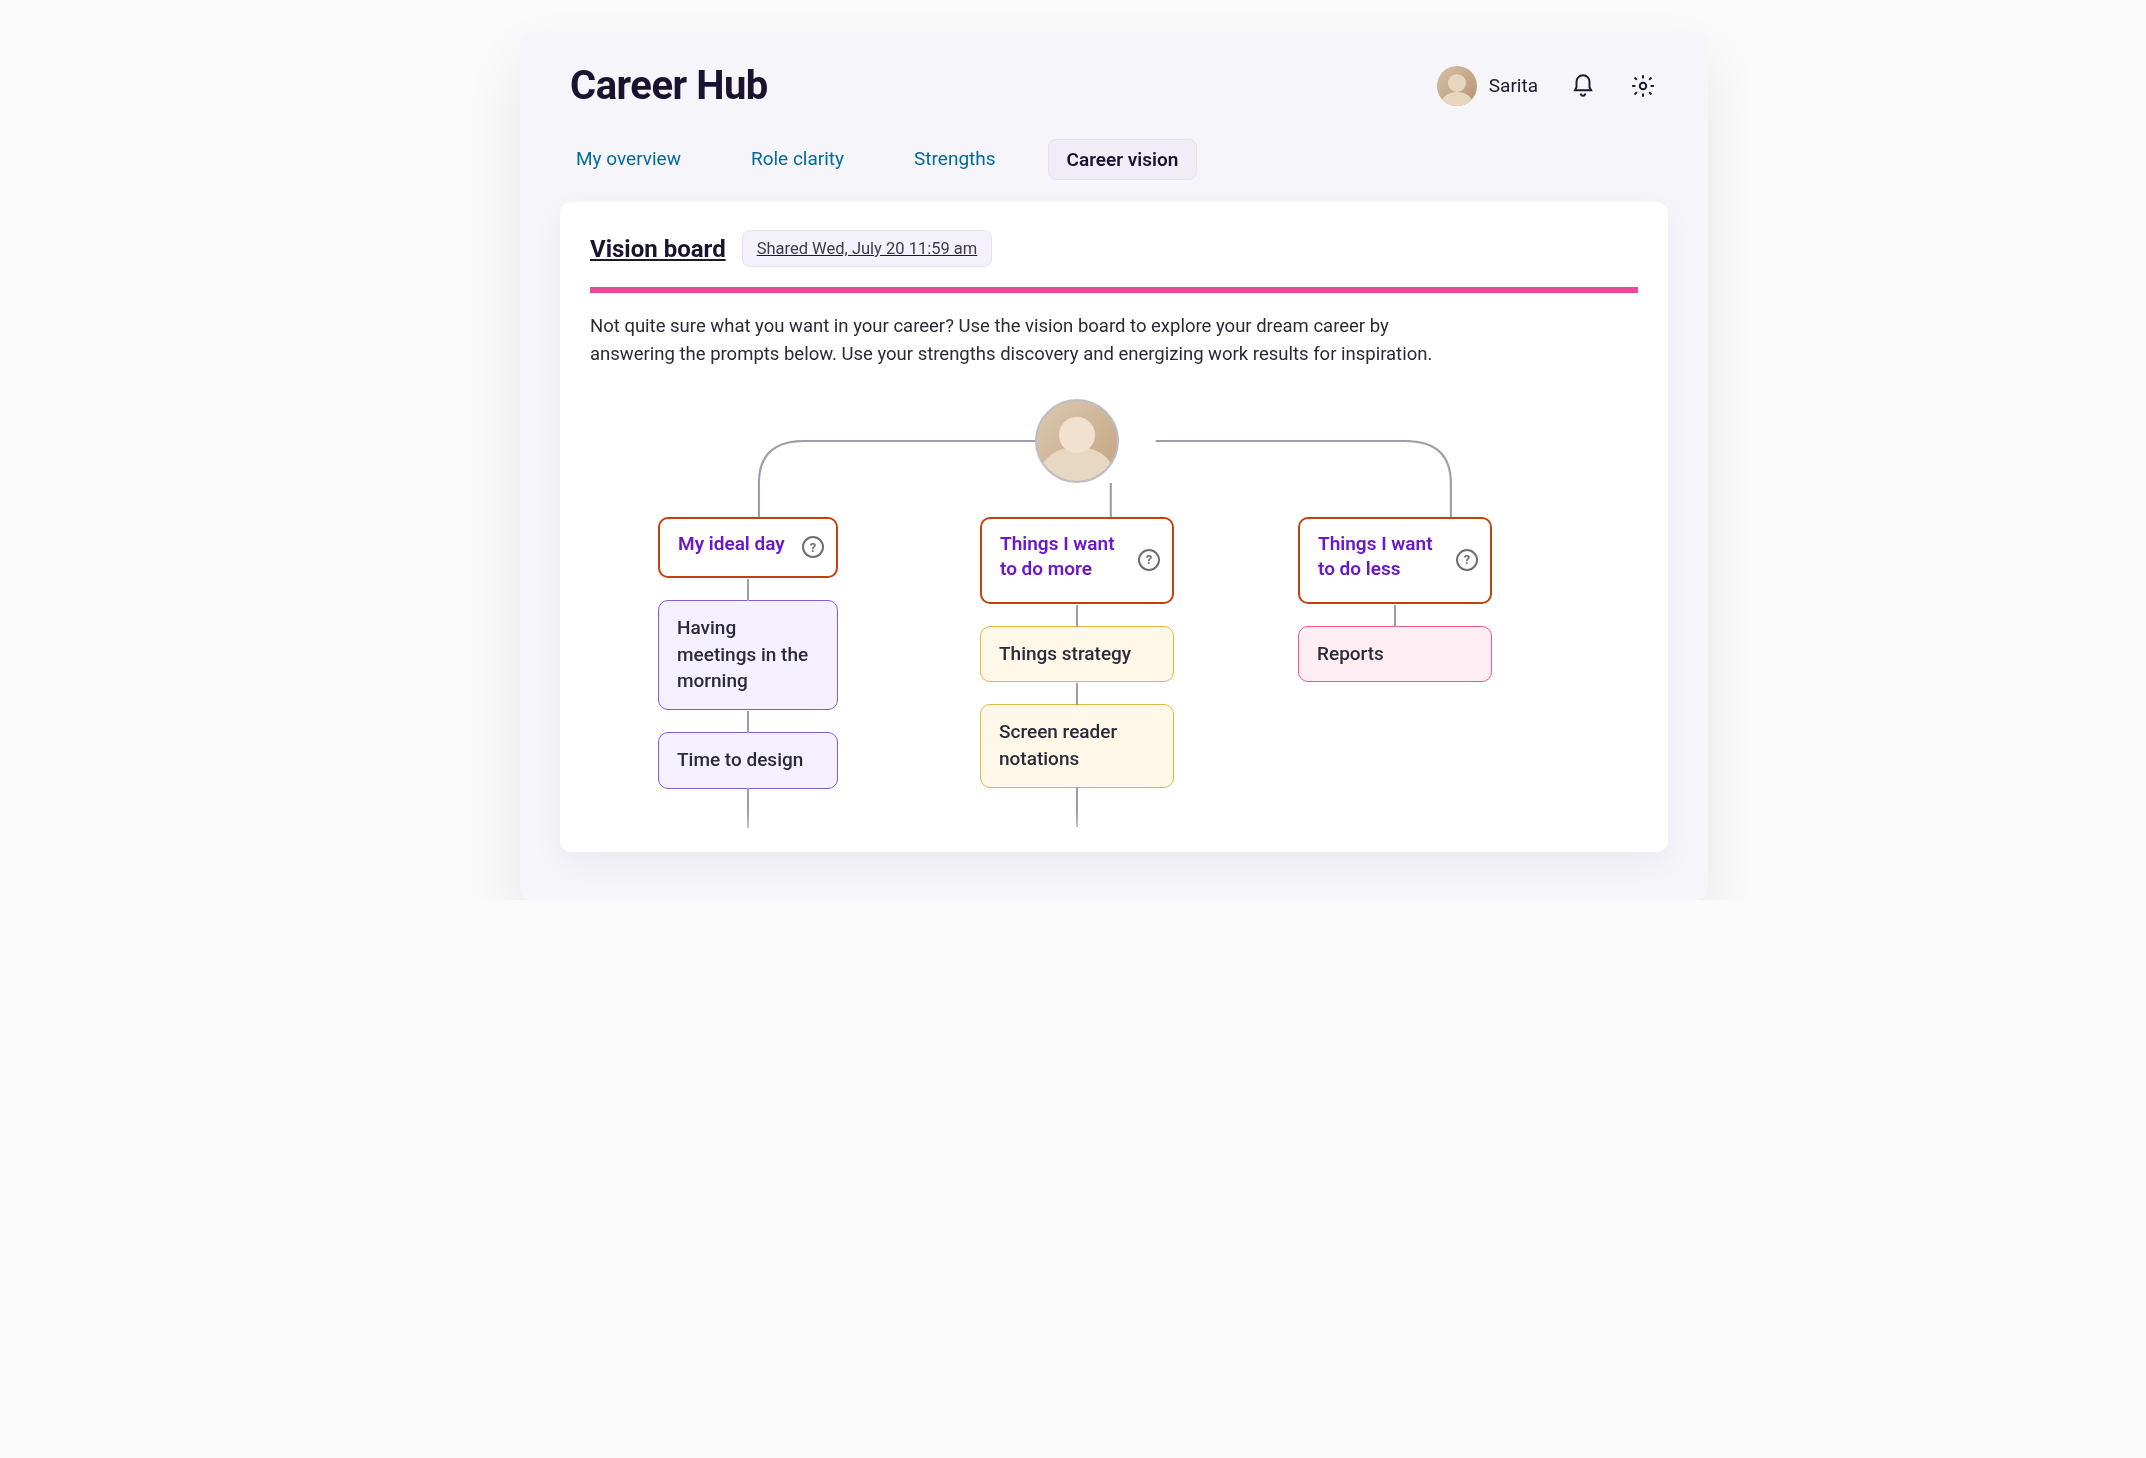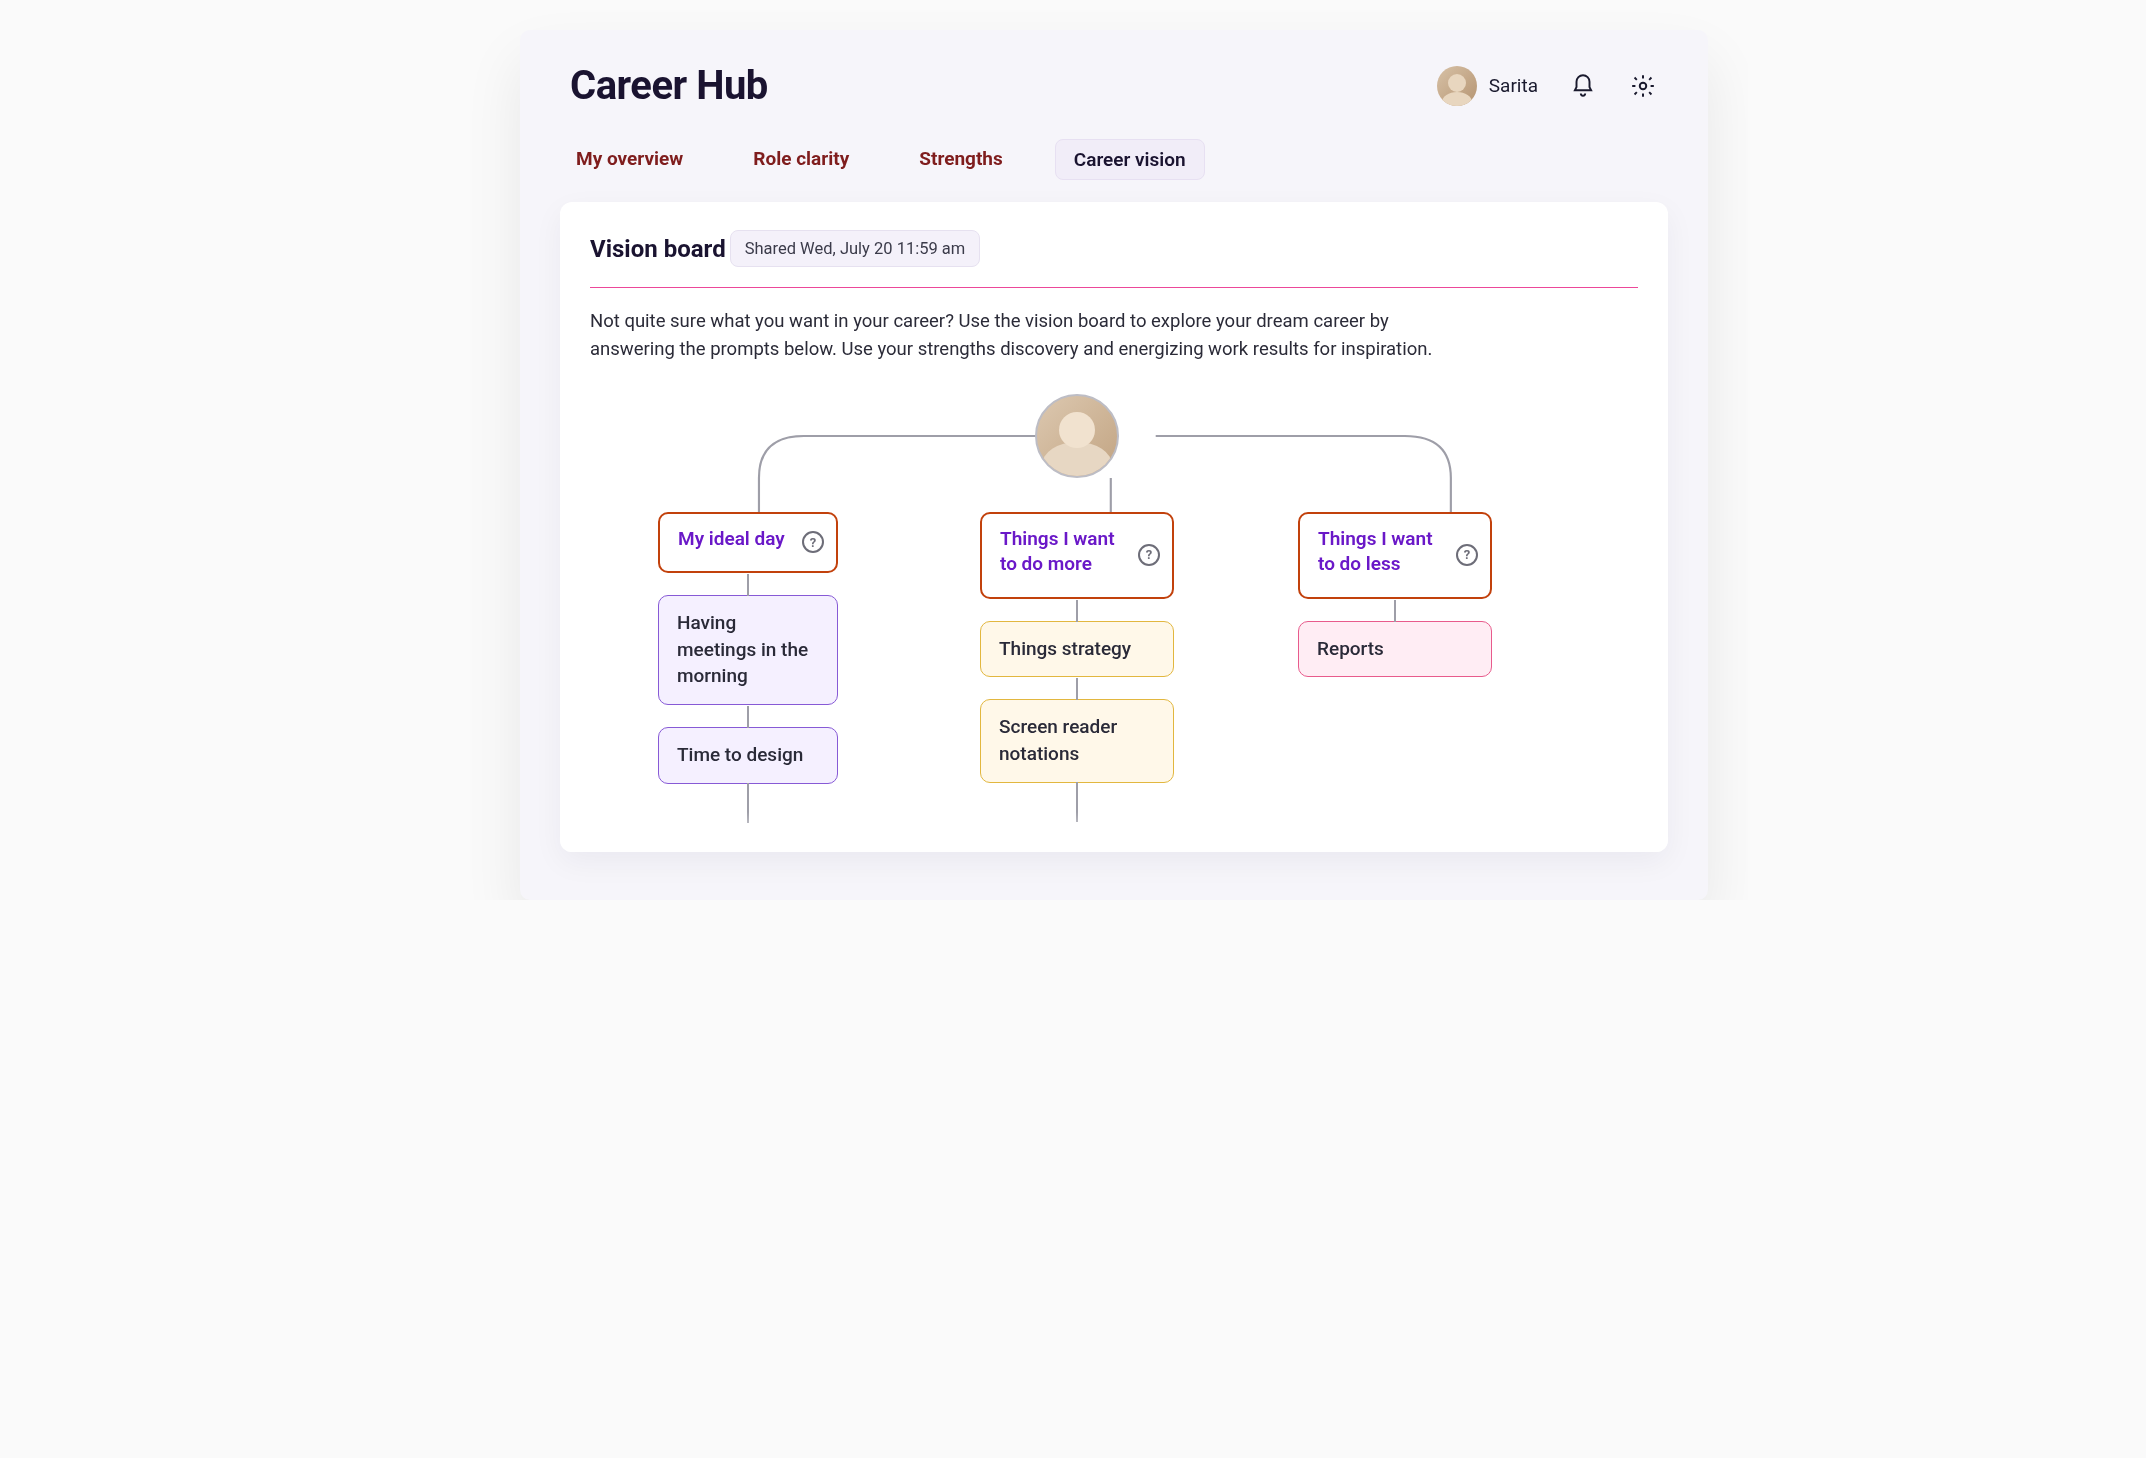--- a/index.html
+++ b/index.html
@@ -79,22 +79,22 @@
 
   
   .tabs {
     display:flex; gap: 34px;
     padding: 26px 10px 0 16px;
     font-size: 19px;
   }
   .tab {
     padding: 8px 18px;
     border-radius: 8px;
-    color:#7f1d1d;
-    font-weight:700;
+    color:#0369a1;
+    font-weight:400;
     cursor:pointer;
   }
   .tab.first { padding-left:0; }
   .tab.active {
     background:#f1edf8;
     border:1px solid #e7e0f2;
     color:#1a1330;
     font-weight:600;
   }
 
@@ -103,23 +103,24 @@
     margin-top: 22px;
     background:#fff;
     border-radius: 12px;
     box-shadow: 0 10px 30px rgba(20,10,50,0.05);
     padding: 28px 30px 0 30px;
     height: 650px;
     position: relative;
     overflow: hidden;
   }
   .card-head {
-    display:flex; align-items:center; gap:4px;
+    display:flex; align-items:center; gap:16px;
     padding-bottom: 20px;
-    border-bottom: 1px solid #ec4899;
+    border-bottom: 6px solid #ec4899;
+    text-decoration: underline;
   }
   .card-title { font-size:24px; font-weight:700; color:#1a1330; }
   .badge {
     font-size:16.5px;
     color:#3b3b4a;
     background:#f4f1fa;
     border:1px solid #e6e1f0;
     border-radius:8px;
     padding: 8px 14px;
   }

